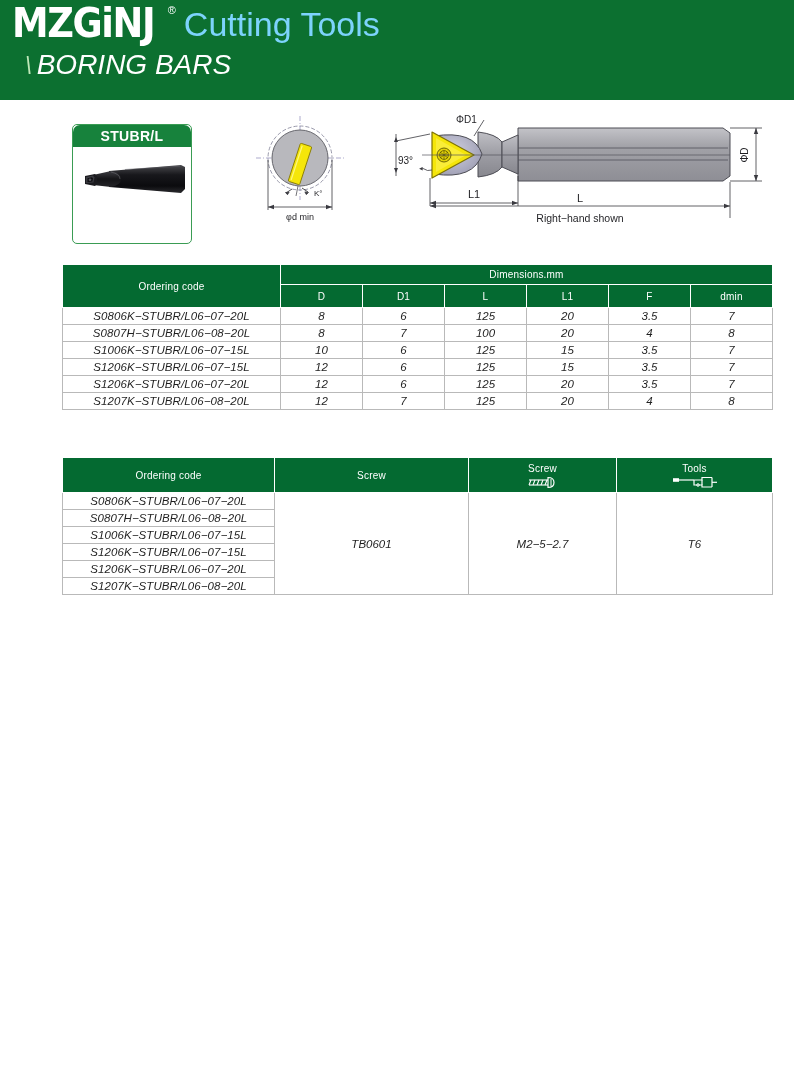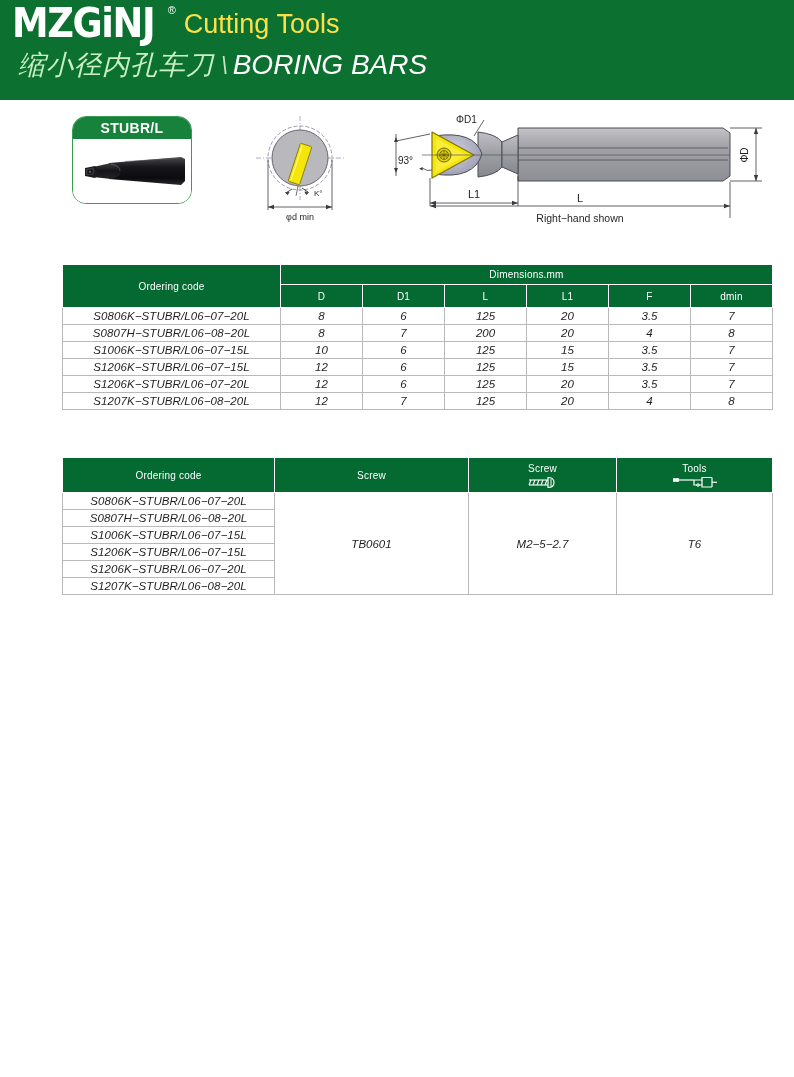--- a/index.html
+++ b/index.html
@@ -51,23 +51,23 @@
   .logo-reg {
     font-family: "Liberation Sans", sans-serif;
     font-size: 11px;
     line-height: 11px;
     color: #ffffff;
     margin-left: 1px;
     margin-top: 4px;
   }
   .logo-tagline {
     font-family: "Liberation Sans", sans-serif;
-    font-size: 27px;
+    font-size: 34px;
     line-height: 44px;
-    color: #fde047;
+    color: #7dd3fc;
     margin-left: 8px;
     margin-top: 1px;
     white-space: nowrap;
   }
   .subtitle-row {
     position: absolute;
     left: 18px;
     top: 49px;
     display: flex;
     align-items: baseline;
@@ -101,25 +101,25 @@
     position: absolute;
     left: 0; top: 100px;
     width: 794px;
     height: 140px;
   }
 
   
   .product-card {
     position: absolute;
     left: 72px;
-    top: 16px;
+    top: 24px;
     width: 120px;
-    height: 88px;
+    height: 120px;
     border: 1px solid #3a9c54;
-    border-radius: 14px;
+    border-radius: 5px;
     background: #ffffff;
     overflow: hidden;
     box-sizing: border-box;
   }
   .product-card-title {
     height: 22px;
     background: #17823c;
     border-radius: 7px 7px 0 0;
     color: #ffffff;
     font-size: 14px;
@@ -218,21 +218,20 @@
 <body>
 
 <div class="header">
   <div class="header-inner">
     <div class="logo-row">
       <span class="logo-mark">MZGiNJ</span>
       <span class="logo-reg">®</span>
       <span class="logo-tagline">Cutting Tools</span>
     </div>
     <div class="subtitle-row">
-      <span class="subtitle-cn">缩小径内孔车刀</span>
       <span class="subtitle-sep">\</span>
       <span class="subtitle-en">BORING BARS</span>
     </div>
   </div>
 </div>
 
 <div class="figures">
 
   <div class="product-card">
     <div class="product-card-title">STUBR/L</div>
@@ -416,21 +415,21 @@
         <td>6</td>
         <td>125</td>
         <td>20</td>
         <td>3.5</td>
         <td>7</td>
       </tr>
       <tr>
         <td class="code-cell">S0807H−STUBR/L06−08−20L</td>
         <td>8</td>
         <td>7</td>
-        <td>200</td>
+        <td>100</td>
         <td>20</td>
         <td>4</td>
         <td>8</td>
       </tr>
       <tr>
         <td class="code-cell">S1006K−STUBR/L06−07−15L</td>
         <td>10</td>
         <td>6</td>
         <td>125</td>
         <td>15</td>

